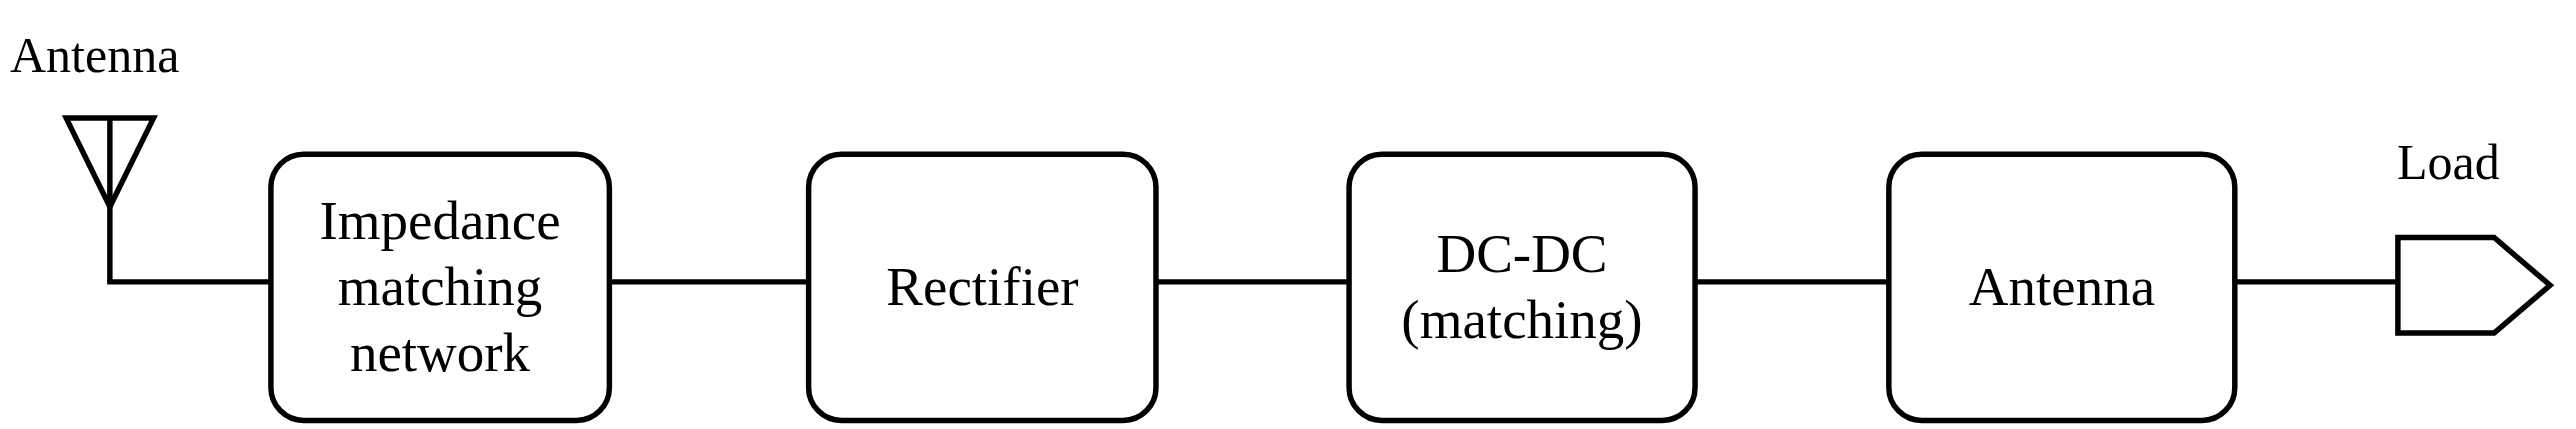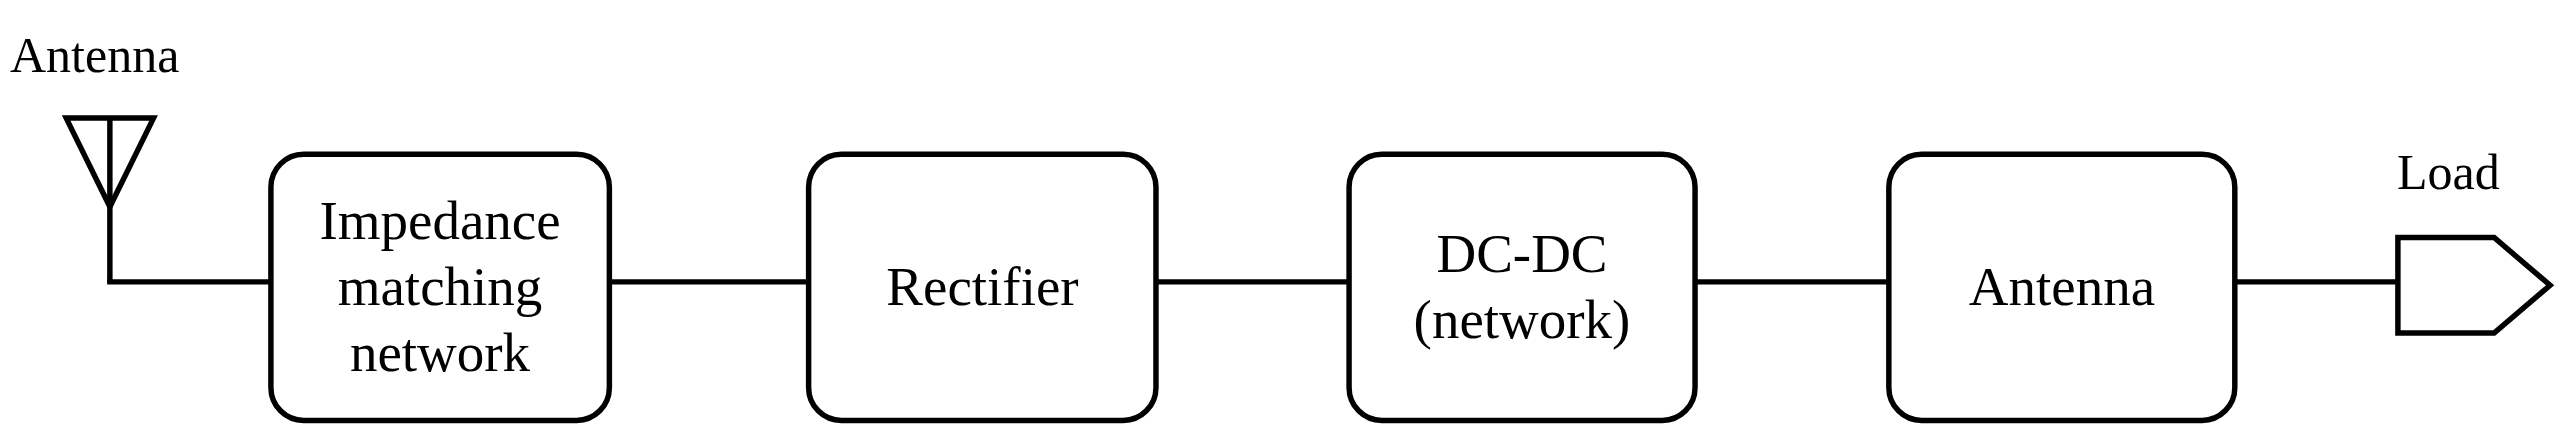--- a/index.html
+++ b/index.html
@@ -69,21 +69,21 @@
     line-height: 50px;
     font-weight: 400;
     white-space: nowrap;
   }
   
   #block-impedance-label { left: 271px; top: 154px; width: 338px; height: 266px; }
   #block-rectifier-label { left: 809px; top: 154px; width: 347px; height: 266px; }
   #block-dcdc-label      { left: 1349px; top: 154px; width: 346px; height: 266px; }
   #block-storage-label   { left: 1889px; top: 154px; width: 346px; height: 266px; }
   #antenna-text { left: 10px;   top: 30px; }
-  #load-text    { left: 2397px; top: 147px; font-family: Liberation Serif, serif; }
+  #load-text    { left: 2397px; top: 137px; font-family: Liberation Serif, serif; }
 </style>
 </head>
 <body>
 
 <div id="diagram-root">
 
   <svg id="diagram-svg" viewBox="0 0 3775 630" xmlns="http://www.w3.org/2000/svg">
 
     <g>
 
@@ -110,20 +110,20 @@
 
   <div class="edge-label" id="antenna-text">Antenna</div>
 
   <div class="blk-label" id="block-impedance-label">Impedance
 matching
 network</div>
 
   <div class="blk-label" id="block-rectifier-label">Rectifier</div>
 
   <div class="blk-label" id="block-dcdc-label">DC-DC
-(network)</div>
+(matching)</div>
 
   <div class="blk-label" id="block-storage-label">Antenna</div>
 
   <div class="edge-label" id="load-text">Load</div>
 
 </div>
 
 
 </body></html>

